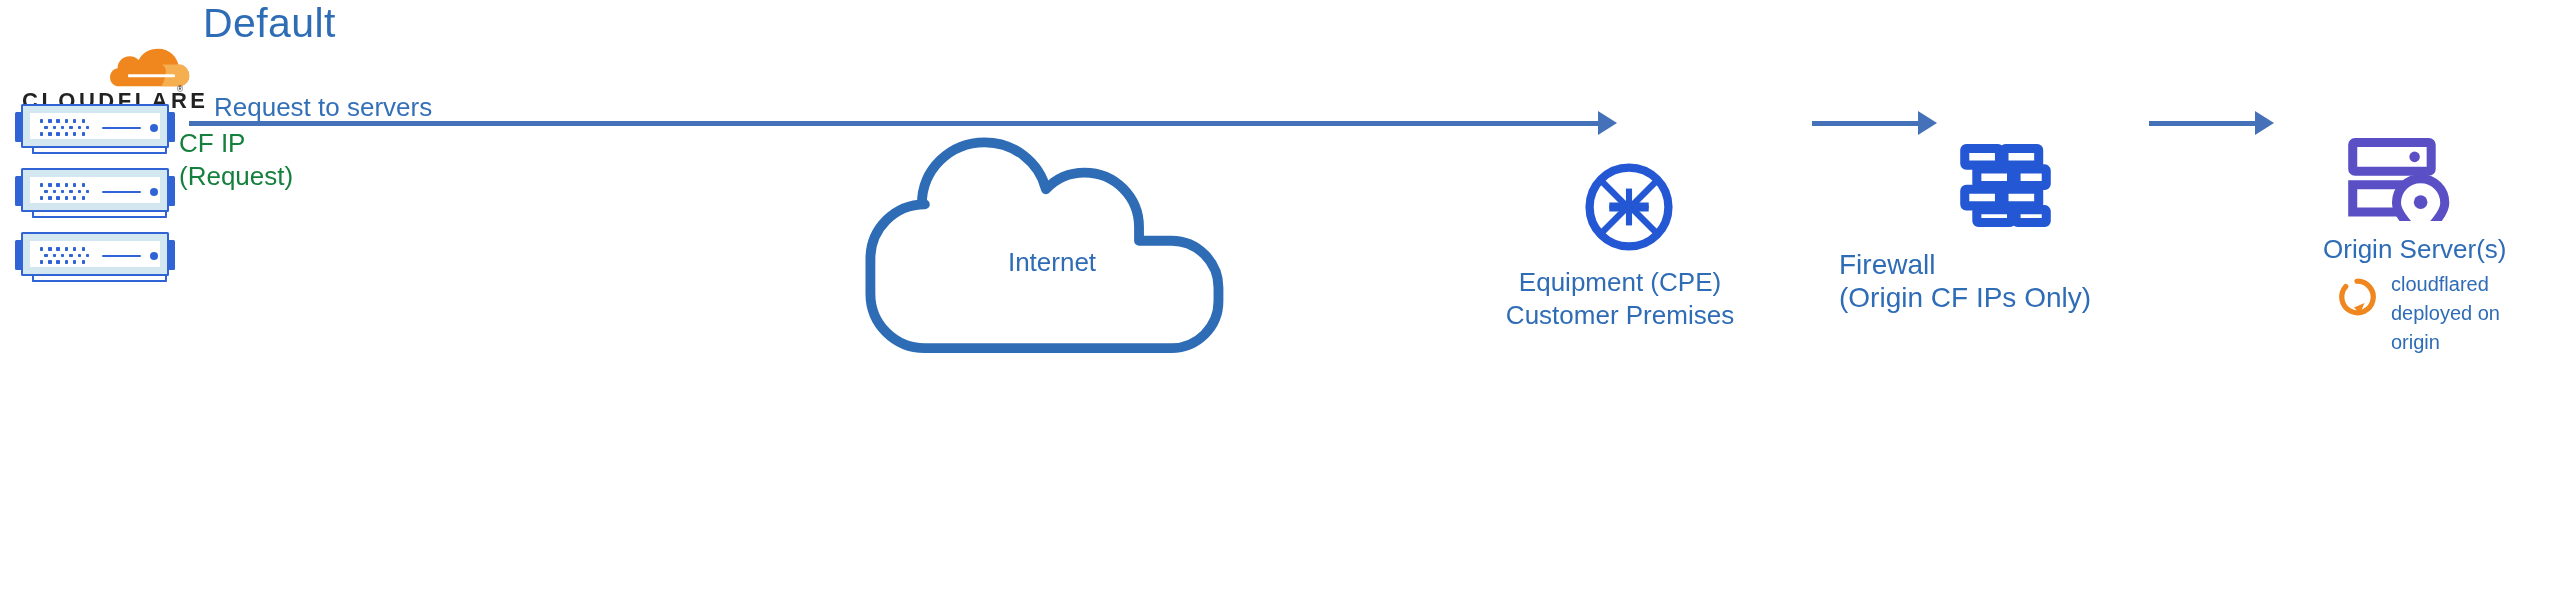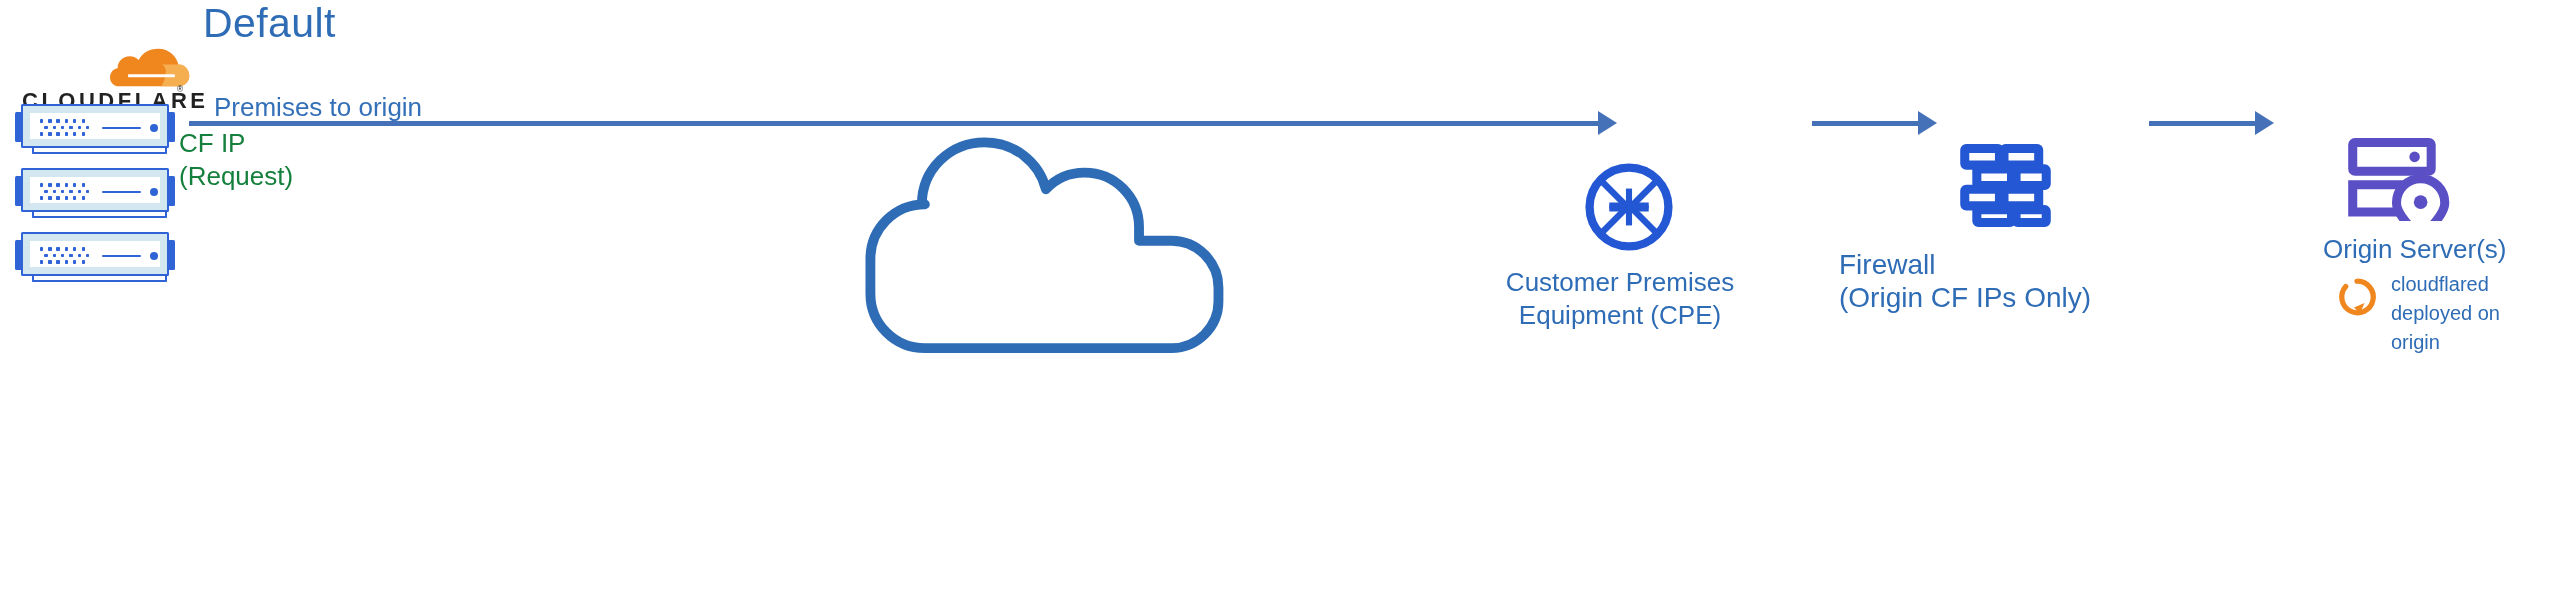--- a/index.html
+++ b/index.html
@@ -348,21 +348,21 @@
             <i style="left:25px; top:13.6px;"></i>
           <i style="left:33px; top:13.6px;"></i>
             <i style="left:42px; top:13.6px;"></i>
         </div>
         <div class="srv-line"></div>
         <div class="srv-led"></div>
       </div>
     </div>
   </div>
 
-  <div class="abs" id="request-label">Premises to origin</div>
+  <div class="abs" id="request-label">Request to servers</div>
 
   <div class="abs" id="cf-ip-label">
     <div>CF IP</div>
     <div>(Request)</div>
   </div>
 
   <div class="conn abs" style="left:189px; top:121px; width:1414px;"></div>
   <div class="arrowhead abs" style="left:1598px; top:111px;"></div>
 
   <div class="abs" id="internet-cloud">
@@ -376,39 +376,40 @@
                L458 170
                C492 170 520 198 520 232
                L520 250
                C520 284 492 312 458 312
                L132 312
                C92 312 60 280 60 240
                L60 194
                C60 154 92 122 132 122
                Z" fill="#ffffff" stroke="#2E6CB5" stroke-width="13" stroke-linejoin="round" stroke-linecap="round"></path>
     </svg>
+    <div id="internet-label">Internet</div>
   </div>
 
   <div class="abs" id="cpe-node">
     <div id="cpe-icon">
       <svg width="94" height="94" viewBox="0 0 124 124">
         <circle cx="62" cy="62" r="52" fill="none" stroke="#2457D4" stroke-width="11"></circle>
 
         <path d="M30 26 L58 54 L58 38 L66 38 L66 68 L36 68 L36 60 L52 60 L24 32 Z" fill="#2457D4"></path>
 
         <path d="M94 26 L66 54 L66 38 L58 38 L58 68 L88 68 L88 60 L72 60 L100 32 Z" fill="#2457D4" transform="translate(0,0)"></path>
 
         <path d="M30 98 L58 70 L58 86 L66 86 L66 56 L36 56 L36 64 L52 64 L24 92 Z" fill="#2457D4"></path>
 
         <path d="M94 98 L66 70 L66 86 L58 86 L58 56 L88 56 L88 64 L72 64 L100 92 Z" fill="#2457D4"></path>
       </svg>
     </div>
     <div id="cpe-label">
+      <div>Equipment (CPE)</div>
       <div>Customer Premises</div>
-      <div>Equipment (CPE)</div>
     </div>
   </div>
 
   <div class="conn abs" style="left:1812px; top:121px; width:110px;"></div>
   <div class="arrowhead abs" style="left:1918px; top:111px;"></div>
 
   <div class="abs" id="fw-node">
     <div id="fw-icon">
       <svg width="91" height="83" viewBox="0 0 120 110">
         <g fill="none" stroke="#2457D4" stroke-width="12" stroke-linejoin="round">

